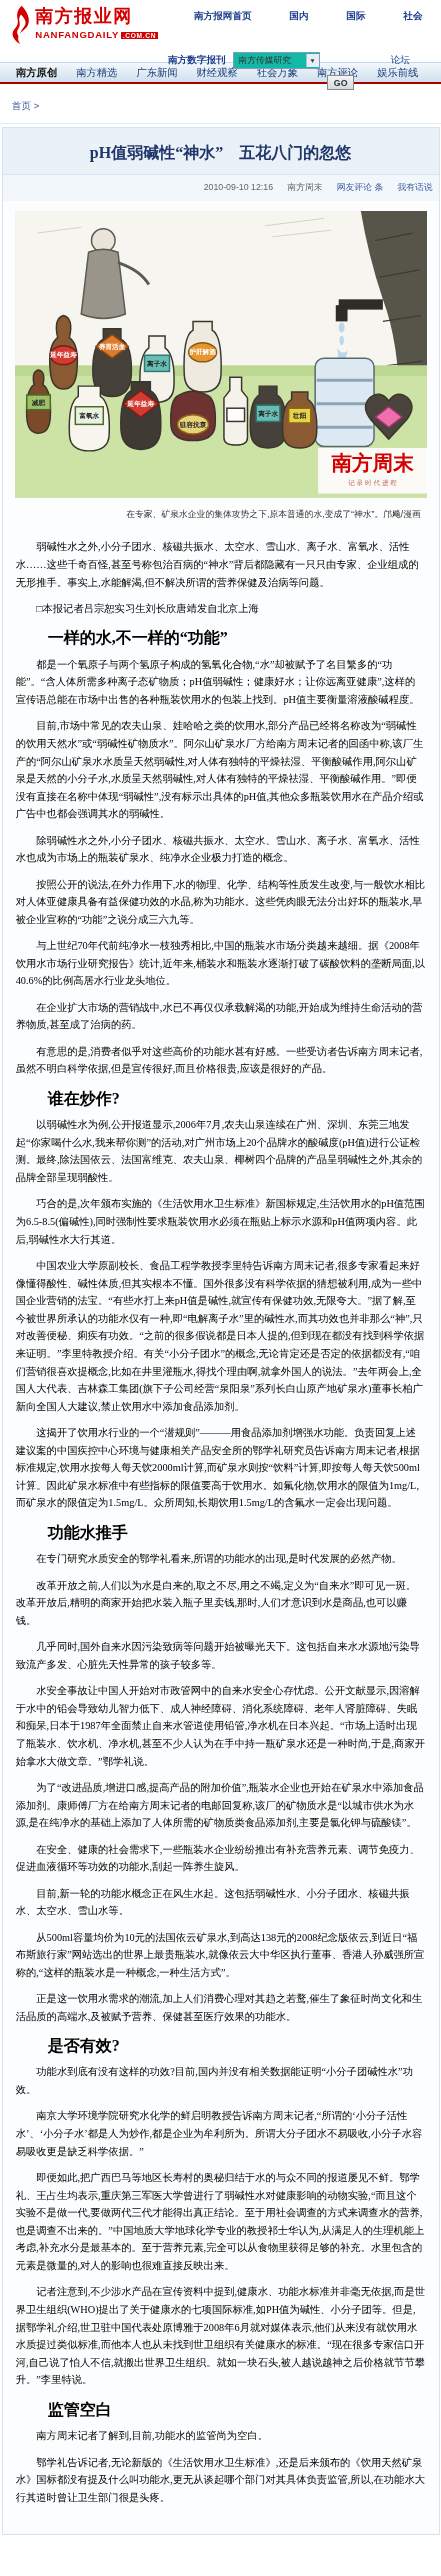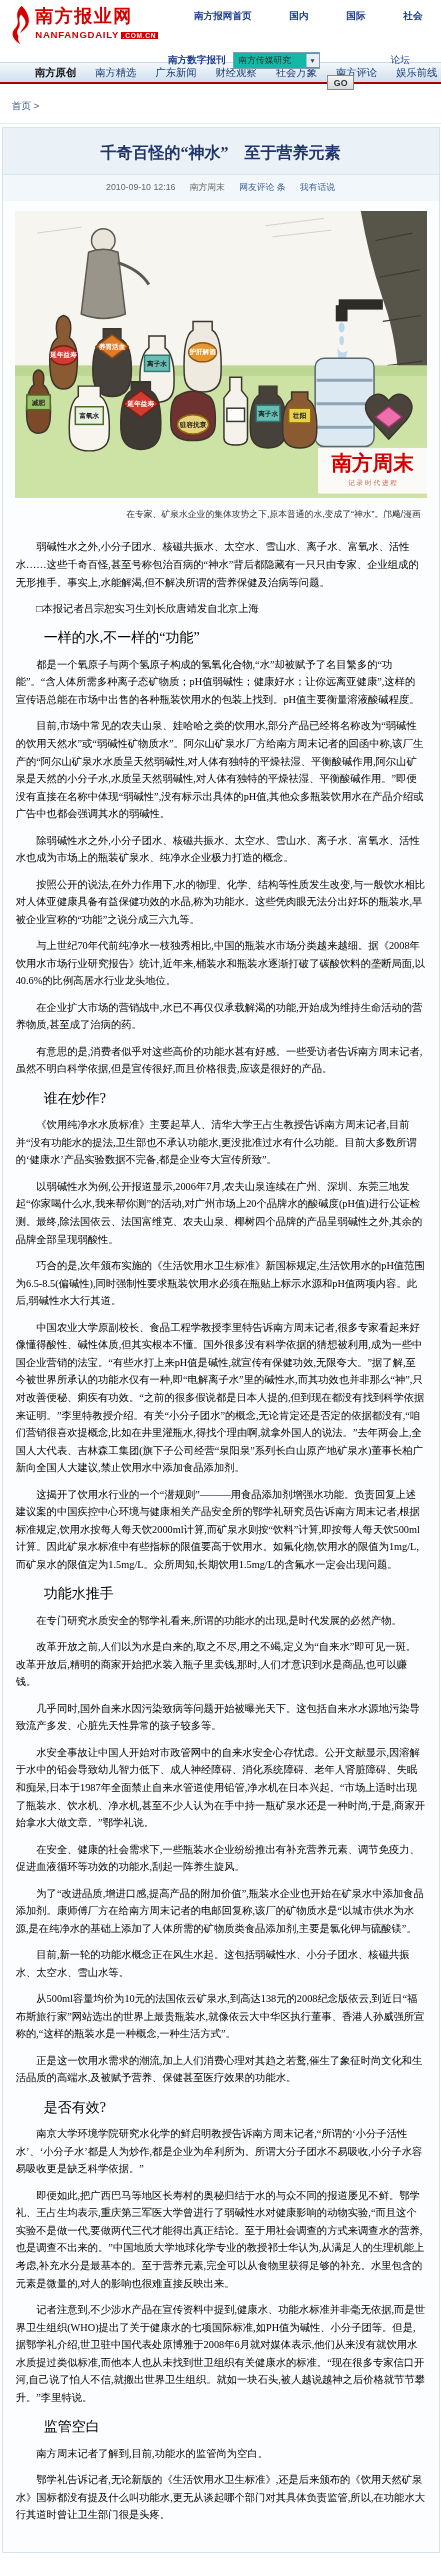--- a/index.html
+++ b/index.html
@@ -13,37 +13,37 @@
   .logo-badge{background:#d40000;color:#fff;font-size:6.6px;font-weight:bold;padding:0 2.2px;margin-left:1.5px;}
   .topnav{position:absolute;left:168px;top:10.3px;white-space:nowrap;font-size:9.6px;font-weight:bold;}
   .topnav2{position:absolute;left:168px;top:31px;white-space:nowrap;font-size:9.6px;display:flex;align-items:center;}
   .nav-a{color:#1c3d8e;margin-right:11.8px;cursor:pointer;text-decoration:none;padding-left:26px;}
   .nav2-label{color:#1c3d8e;font-weight:bold;margin-right:7.4px;}
   .selectbox{display:inline-flex;align-items:center;border:0.7px solid #7f9db9;background:#14b8a6;height:14.7px;font-size:8.8px;color:#333;margin-right:7.4px;}
   .selectbox .val{padding:0 4.4px;min-width:63px;}
   .selectbox .arrow{width:11.8px;height:13.2px;background:#e8eef5;border-left:0.7px solid #aebfd0;text-align:center;font-size:6.6px;line-height:13.2px;color:#345;}
   .go-btn{display:inline-block;border:0.7px solid #8a8a8a;background:linear-gradient(#f5f5f5,#d9d9d9);font-size:8.8px;font-weight:bold;color:#234;padding:1.5px 5.9px;margin-right:10.3px;cursor:pointer;margin-top:44px;}
   
-  .subnav{height:19px;line-height:19px;background:linear-gradient(#f3f8fc,#cfe0ed);border-top:0.7px solid #c9d8e6;border-bottom:2.2px solid #a30000;padding-left:35px;white-space:nowrap;font-size:10.3px;}
+  .subnav{height:19px;line-height:19px;background:linear-gradient(#f3f8fc,#cfe0ed);border-top:0.7px solid #c9d8e6;border-bottom:2.2px solid #a30000;padding-left:16px;white-space:nowrap;font-size:10.3px;}
   .subnav .item{color:#1c3c77;margin-right:19px;cursor:pointer;}
   .subnav .item.first{color:#111;font-weight:bold;}
   
   .crumb{padding:16px 0 10.3px 11.8px;font-size:9.6px;color:#3a5a9b;border-bottom:0.7px solid #e3edf5;}
   
   .article{margin:2.9px 1.5px 0;border:0.7px solid #d5e3ef;background:#fcfdfe;}
   .article-head{background:#eaf2f8;padding-top:10.3px;}
   .article-title{text-align:center;font-family:"Liberation Serif",serif;font-weight:bold;font-size:16px;color:#22356b;padding:4.4px 7.4px 10.3px;}
-  .article-meta{text-align:center;font-size:8.8px;color:#666;border-top:0.7px solid #d9e5f0;padding:6.6px 0 7.4px;background:#f2f7fb;}
+  .article-meta{text-align:right;font-size:8.8px;color:#666;border-top:0.7px solid #d9e5f0;padding:6.6px 0 7.4px;background:#f2f7fb;}
   .article-meta .lnk{color:#3a5a9b;cursor:pointer;}
   .article-meta span{margin:0 5.9px;}
   .img-wrap{text-align:center;padding:10.3px 0 1.5px;}
   .caption{text-align:right;font-size:8.8px;color:#333;padding:5.9px 17.6px 2.9px;}
   .body-wrap{padding:5.9px 13.2px 19px;}
   .para{font-family:"Liberation Serif",serif;font-size:10.3px;line-height:17.6px;color:#000;text-indent:2em;margin:8.8px 0;}
-  .sec{font-family:"Liberation Serif",serif;font-size:14px;line-height:17.6px;color:#000;text-indent:2em;margin:11.8px 0 4.4px;font-weight:normal;}
+  .sec{font-family:"Liberation Serif",serif;font-size:16px;line-height:17.6px;color:#000;text-indent:2em;margin:11.8px 0 4.4px;font-weight:bold;}
 </style>
 </head>
 <body>
 
 <div class="header">
   <div class="logo">
     <span>
       <svg width="25" height="43" viewBox="0 0 34 58">
         <path d="M20 2 C6 16 22 22 10 34 C4 41 10 50 18 54 C12 46 16 40 24 34 C34 26 30 12 20 2 Z" fill="#d40000"></path>
         <path d="M19 14 C13 22 21 26 15 34 C12 38 15 44 19 46 C16 41 19 36 23 31 C28 25 24 19 19 14 Z" fill="#fff"></path>
@@ -65,21 +65,21 @@
     <span id="nav2links"><span class="nav-a">论坛</span><span class="nav-a">报料</span><span class="nav-a">设为首页</span></span>
   </div>
 </div>
 
 <div class="subnav" id="subnav"><span class="item first">南方原创</span><span class="item">南方精选</span><span class="item">广东新闻</span><span class="item">财经观察</span><span class="item">社会万象</span><span class="item">南方评论</span><span class="item">娱乐前线</span></div>
 
 <div class="crumb">首页 &gt;</div>
 
 <div class="article">
   <div class="article-head">
-    <div class="article-title">千奇百怪的“神水”　至于营养元素</div>
+    <div class="article-title">pH值弱碱性“神水”　五花八门的忽悠</div>
     <div class="article-meta">
       <span>2010-09-10 12:16</span>
       <span>南方周末</span>
       <span class="lnk">网友评论 条</span>
       <span class="lnk">我有话说</span>
     </div>
   </div>
 
   <div class="img-wrap">
     <svg width="412" height="287" viewBox="0 0 560 390">
@@ -181,36 +181,36 @@
       <p class="para">□本报记者吕宗恕实习生刘长欣唐靖发自北京上海</p>
       <h3 class="sec">一样的水,不一样的“功能”</h3>
       <p class="para">都是一个氧原子与两个氢原子构成的氢氧化合物,“水”却被赋予了名目繁多的“功能”。“含人体所需多种离子态矿物质；pH值弱碱性；健康好水；让你远离亚健康”,这样的宣传语总能在市场中出售的各种瓶装饮用水的包装上找到。pH值主要衡量溶液酸碱程度。</p>
       <p class="para">目前,市场中常见的农夫山泉、娃哈哈之类的饮用水,部分产品已经将名称改为“弱碱性的饮用天然水”或“弱碱性矿物质水”。阿尔山矿泉水厂方给南方周末记者的回函中称,该厂生产的“阿尔山矿泉水水质呈天然弱碱性,对人体有独特的平燥祛湿、平衡酸碱作用,阿尔山矿泉是天然的小分子水,水质呈天然弱碱性,对人体有独特的平燥祛湿、平衡酸碱作用。”即便没有直接在名称中体现“弱碱性”,没有标示出具体的pH值,其他众多瓶装饮用水在产品介绍或广告中也都会强调其水的弱碱性。</p>
       <p class="para">除弱碱性水之外,小分子团水、核磁共振水、太空水、雪山水、离子水、富氧水、活性水也成为市场上的瓶装矿泉水、纯净水企业极力打造的概念。</p>
       <p class="para">按照公开的说法,在外力作用下,水的物理、化学、结构等性质发生改变,与一般饮水相比对人体亚健康具备有益保健功效的水品,称为功能水。这些凭肉眼无法分出好坏的瓶装水,早被企业宣称的“功能”之说分成三六九等。</p>
       <p class="para">与上世纪70年代前纯净水一枝独秀相比,中国的瓶装水市场分类越来越细。据《2008年饮用水市场行业研究报告》统计,近年来,桶装水和瓶装水逐渐打破了碳酸饮料的垄断局面,以40.6%的比例高居水行业龙头地位。</p>
       <p class="para">在企业扩大市场的营销战中,水已不再仅仅承载解渴的功能,开始成为维持生命活动的营养物质,甚至成了治病的药。</p>
       <p class="para">有意思的是,消费者似乎对这些高价的功能水甚有好感。一些受访者告诉南方周末记者,虽然不明白科学依据,但是宣传很好,而且价格很贵,应该是很好的产品。</p>
       <h3 class="sec">谁在炒作?</h3>
-      <p class="para">《饮用纯净水水质标准》主要起草人、清华大学王占生教授告诉南方周末记者,目前并“没有功能水的提法,卫生部也不承认功能水,更没批准过水有什么功能。目前大多数所谓的‘健康水’产品实验数据不完备,都是企业夸大宣传所致”。</p>
       <p class="para">以弱碱性水为例,公开报道显示,2006年7月,农夫山泉连续在广州、深圳、东莞三地发起“你家喝什么水,我来帮你测”的活动,对广州市场上20个品牌水的酸碱度(pH值)进行公证检测。最终,除法国依云、法国富维克、农夫山泉、椰树四个品牌的产品呈弱碱性之外,其余的品牌全部呈现弱酸性。</p>
       <p class="para">巧合的是,次年颁布实施的《生活饮用水卫生标准》新国标规定,生活饮用水的pH值范围为6.5-8.5(偏碱性),同时强制性要求瓶装饮用水必须在瓶贴上标示水源和pH值两项内容。此后,弱碱性水大行其道。</p>
       <p class="para">中国农业大学原副校长、食品工程学教授李里特告诉南方周末记者,很多专家看起来好像懂得酸性、碱性体质,但其实根本不懂。国外很多没有科学依据的猜想被利用,成为一些中国企业营销的法宝。“有些水打上来pH值是碱性,就宣传有保健功效,无限夸大。”据了解,至今被世界所承认的功能水仅有一种,即“电解离子水”里的碱性水,而其功效也并非那么“神”,只对改善便秘、痢疾有功效。“之前的很多假说都是日本人提的,但到现在都没有找到科学依据来证明。”李里特教授介绍。有关“小分子团水”的概念,无论肯定还是否定的依据都没有,“咱们营销很喜欢提概念,比如在井里灌瓶水,得找个理由啊,就拿外国人的说法。”去年两会上,全国人大代表、吉林森工集团(旗下子公司经营“泉阳泉”系列长白山原产地矿泉水)董事长柏广新向全国人大建议,禁止饮用水中添加食品添加剂。</p>
       <p class="para">这揭开了饮用水行业的一个“潜规则”———用食品添加剂增强水功能。负责回复上述建议案的中国疾控中心环境与健康相关产品安全所的鄂学礼研究员告诉南方周末记者,根据标准规定,饮用水按每人每天饮2000ml计算,而矿泉水则按“饮料”计算,即按每人每天饮500ml计算。因此矿泉水标准中有些指标的限值要高于饮用水。如氟化物,饮用水的限值为1mg/L,而矿泉水的限值定为1.5mg/L。众所周知,长期饮用1.5mg/L的含氟水一定会出现问题。</p>
       <h3 class="sec">功能水推手</h3>
       <p class="para">在专门研究水质安全的鄂学礼看来,所谓的功能水的出现,是时代发展的必然产物。</p>
       <p class="para">改革开放之前,人们以为水是白来的,取之不尽,用之不竭,定义为“自来水”即可见一斑。改革开放后,精明的商家开始把水装入瓶子里卖钱,那时,人们才意识到水是商品,也可以赚钱。</p>
       <p class="para">几乎同时,国外自来水因污染致病等问题开始被曝光天下。这包括自来水水源地污染导致流产多发、心脏先天性异常的孩子较多等。</p>
       <p class="para">水安全事故让中国人开始对市政管网中的自来水安全心存忧虑。公开文献显示,因溶解于水中的铅会导致幼儿智力低下、成人神经障碍、消化系统障碍、老年人肾脏障碍、失眠和痴呆,日本于1987年全面禁止自来水管道使用铅管,净水机在日本兴起。“市场上适时出现了瓶装水、饮水机、净水机,甚至不少人认为在手中持一瓶矿泉水还是一种时尚,于是,商家开始拿水大做文章。”鄂学礼说。</p>
+      <p class="para">为了“改进品质,增进口感,提高产品的附加价值”,瓶装水企业也开始在矿泉水中添加食品添加剂。康师傅厂方在给南方周末记者的电邮回复称,该厂的矿物质水是“以城市供水为水源,是在纯净水的基础上添加了人体所需的矿物质类食品添加剂,主要是氯化钾与硫酸镁”。</p>
       <p class="para">在安全、健康的社会需求下,一些瓶装水企业纷纷推出有补充营养元素、调节免疫力、促进血液循环等功效的功能水,刮起一阵养生旋风。</p>
-      <p class="para">为了“改进品质,增进口感,提高产品的附加价值”,瓶装水企业也开始在矿泉水中添加食品添加剂。康师傅厂方在给南方周末记者的电邮回复称,该厂的矿物质水是“以城市供水为水源,是在纯净水的基础上添加了人体所需的矿物质类食品添加剂,主要是氯化钾与硫酸镁”。</p>
       <p class="para">目前,新一轮的功能水概念正在风生水起。这包括弱碱性水、小分子团水、核磁共振水、太空水、雪山水等。</p>
       <p class="para">从500ml容量均价为10元的法国依云矿泉水,到高达138元的2008纪念版依云,到近日“福布斯旅行家”网站选出的世界上最贵瓶装水,就像依云大中华区执行董事、香港人孙威强所宣称的,“这样的瓶装水是一种概念,一种生活方式”。</p>
       <p class="para">正是这一饮用水需求的潮流,加上人们消费心理对其趋之若鹜,催生了象征时尚文化和生活品质的高端水,及被赋予营养、保健甚至医疗效果的功能水。</p>
       <h3 class="sec">是否有效?</h3>
+      <p class="para">功能水到底有没有这样的功效?目前,国内并没有相关数据能证明“小分子团碱性水”功效。</p>
       <p class="para">南京大学环境学院研究水化学的鲜启明教授告诉南方周末记者,“所谓的‘小分子活性水’、‘小分子水’都是人为炒作,都是企业为牟利所为。所谓大分子团水不易吸收,小分子水容易吸收更是缺乏科学依据。”</p>
       <p class="para">即便如此,把广西巴马等地区长寿村的奥秘归结于水的与众不同的报道屡见不鲜。鄂学礼、王占生均表示,重庆第三军医大学曾进行了弱碱性水对健康影响的动物实验,“而且这个实验不是做一代,要做两代三代才能得出真正结论。至于用社会调查的方式来调查水的营养,也是调查不出来的。”中国地质大学地球化学专业的教授祁士华认为,从满足人的生理机能上考虑,补充水分是最基本的。至于营养元素,完全可以从食物里获得足够的补充。水里包含的元素是微量的,对人的影响也很难直接反映出来。</p>
       <p class="para">记者注意到,不少涉水产品在宣传资料中提到,健康水、功能水标准并非毫无依据,而是世界卫生组织(WHO)提出了关于健康水的七项国际标准,如PH值为碱性、小分子团等。但是,据鄂学礼介绍,世卫驻中国代表处原博雅于2008年6月就对媒体表示,他们从来没有就饮用水水质提过类似标准,而他本人也从未找到世卫组织有关健康水的标准。“现在很多专家信口开河,自己说了怕人不信,就搬出世界卫生组织。就如一块石头,被人越说越神之后价格就节节攀升。”李里特说。</p>
       <h3 class="sec">监管空白</h3>
       <p class="para">南方周末记者了解到,目前,功能水的监管尚为空白。</p>
       <p class="para">鄂学礼告诉记者,无论新版的《生活饮用水卫生标准》,还是后来颁布的《饮用天然矿泉水》国标都没有提及什么叫功能水,更无从谈起哪个部门对其具体负责监管,所以,在功能水大行其道时曾让卫生部门很是头疼。</p>
     </div>
 </div>
 
 

